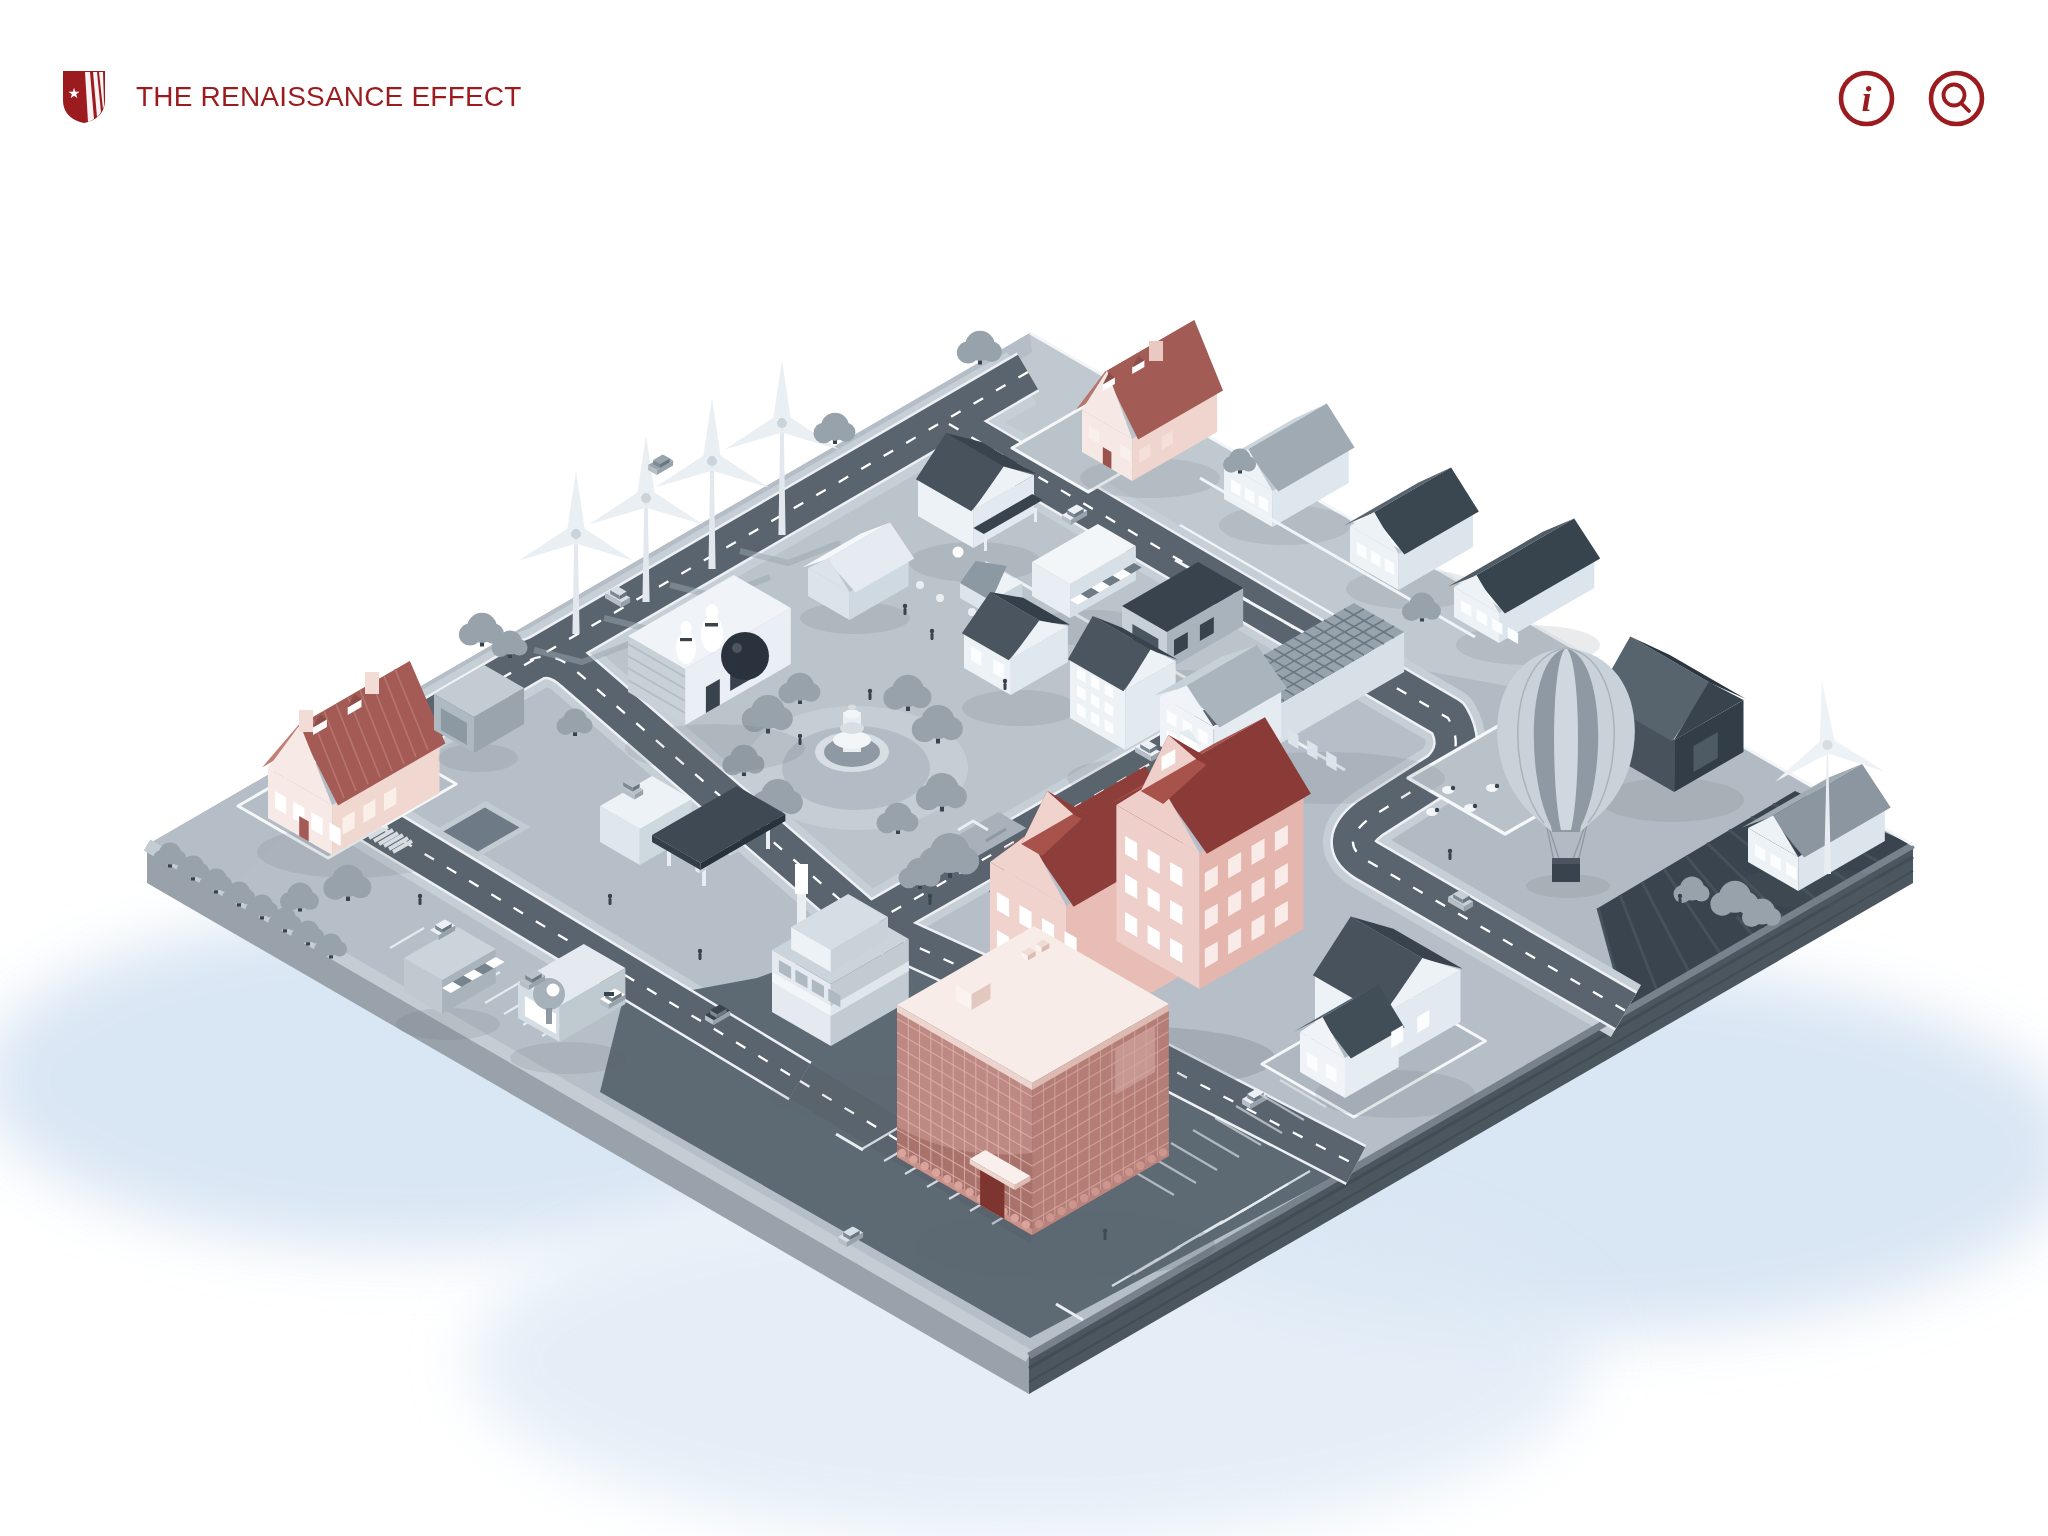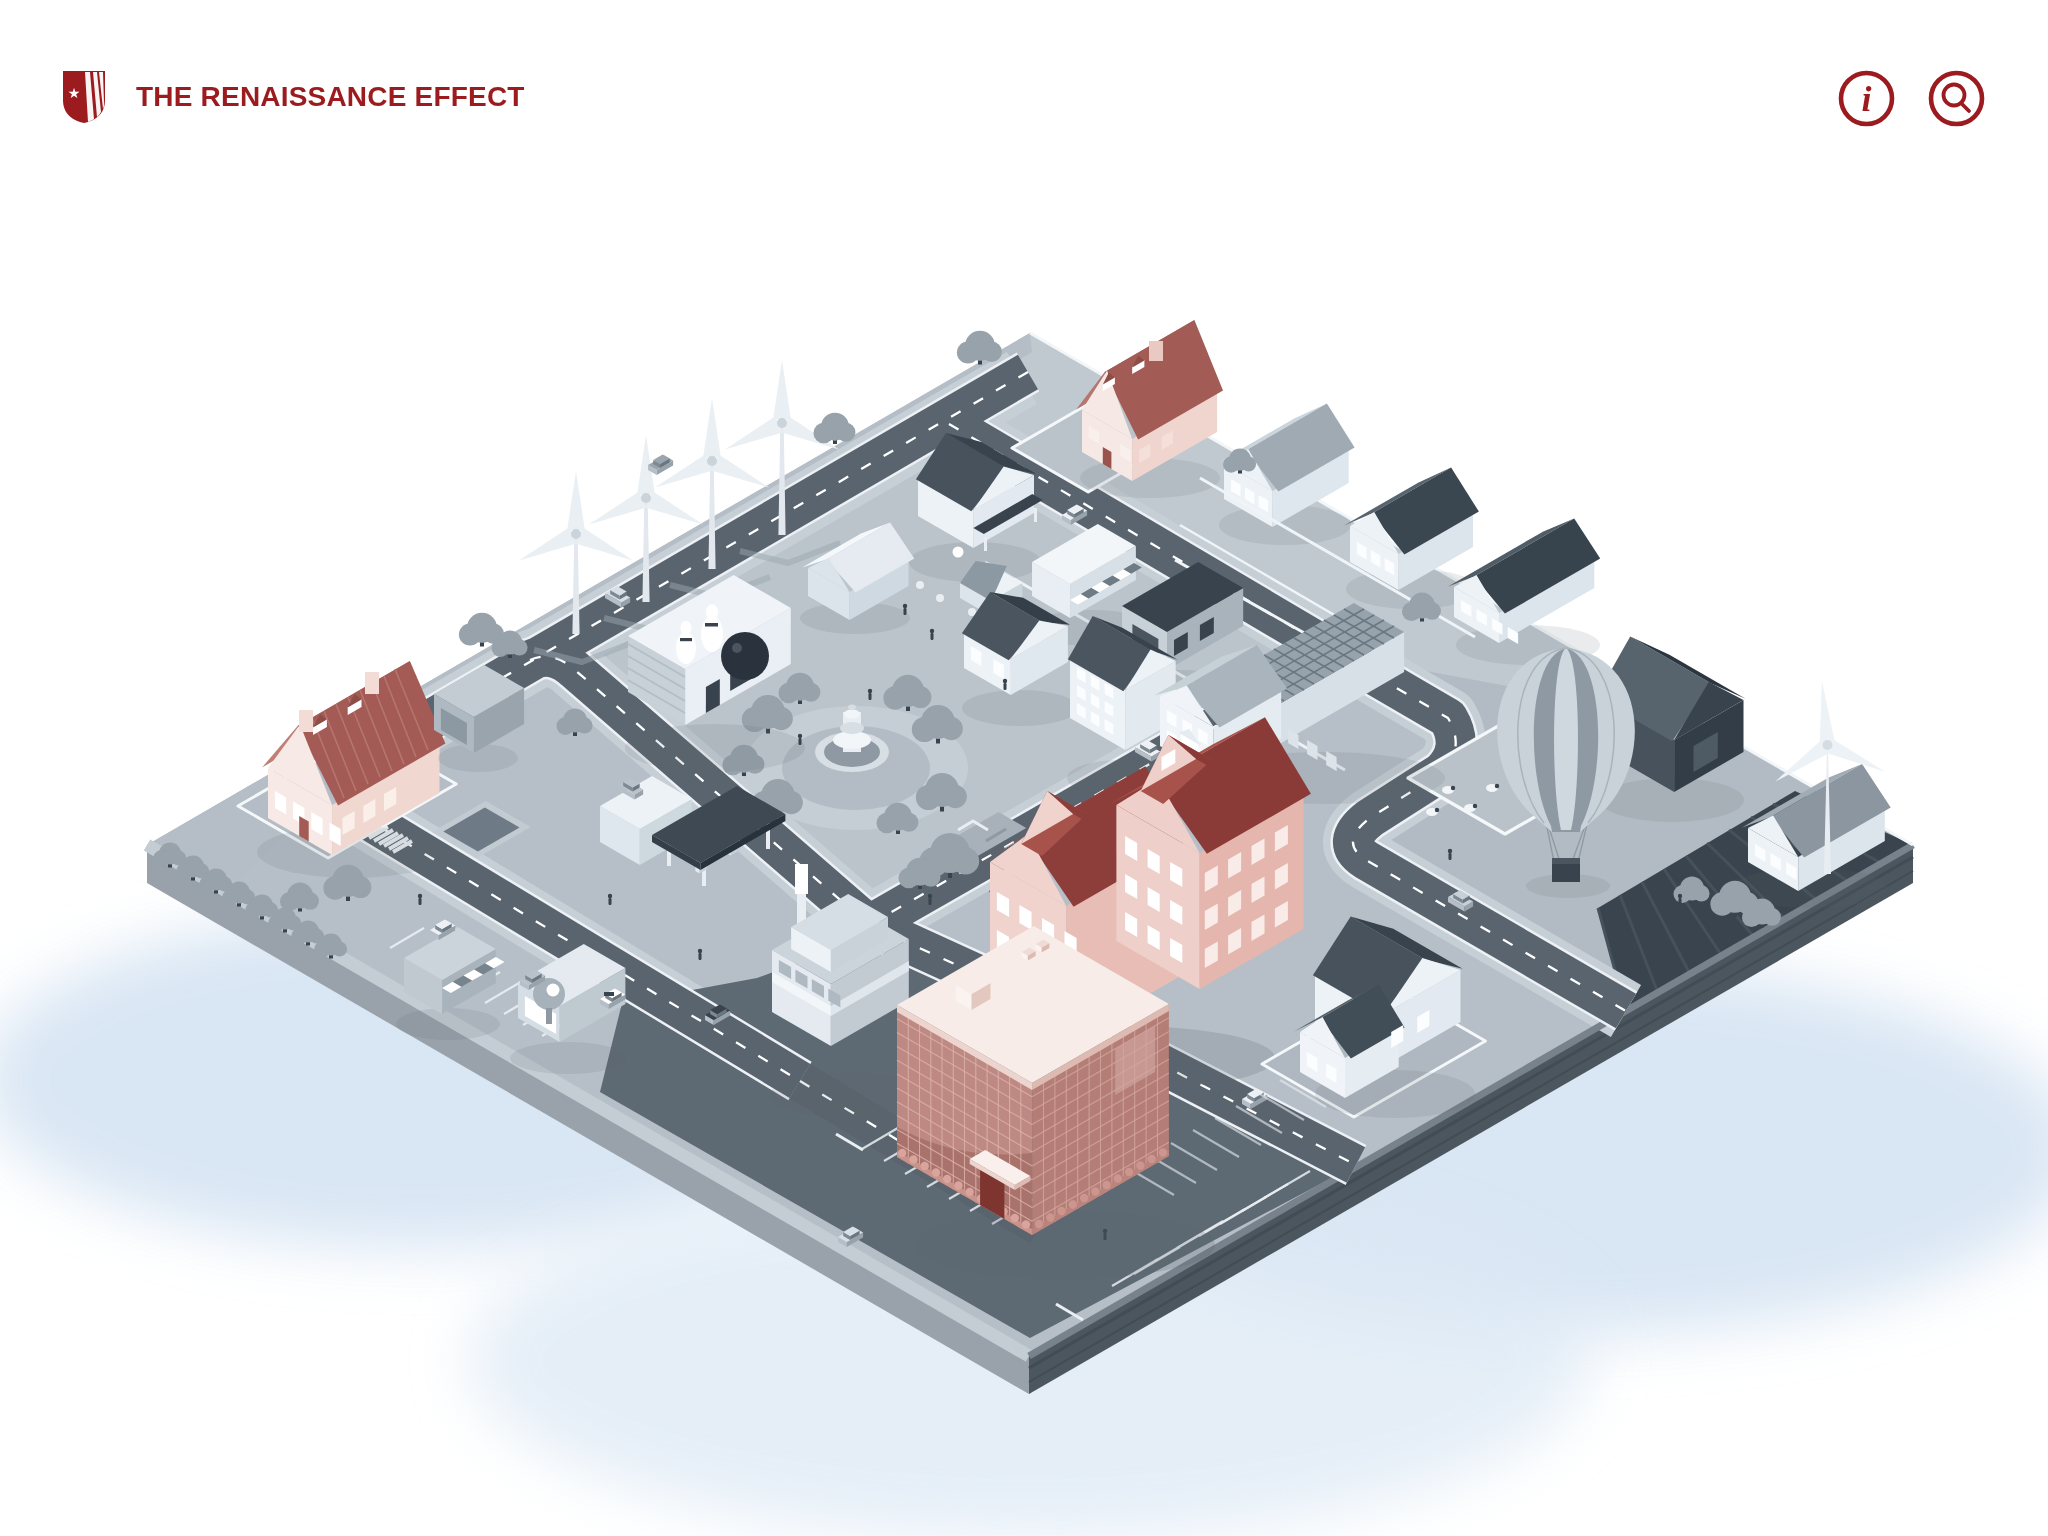--- a/index.html
+++ b/index.html
@@ -1,15 +1,15 @@
 <!DOCTYPE html>
 <html><head><meta charset="utf-8"><style>
 html,body{margin:0;padding:0;background:#ffffff;width:2048px;height:1536px;overflow:hidden}
 .hdr{position:absolute;left:0;top:0;width:100%;height:160px;font-family:"Liberation Sans",sans-serif}
-.title{position:absolute;left:136px;top:83px;font-size:28px;font-weight:bold;color:#9B1B1E;letter-spacing:0.2px;line-height:1.0}
+.title{position:absolute;left:136px;top:83px;font-size:28px;font-weight:normal;color:#9B1B1E;letter-spacing:0.2px;line-height:1.0}
 </style></head><body>
 <svg width="2048" height="1536" viewBox="0 0 2048 1536" xmlns="http://www.w3.org/2000/svg">
 <defs>
 <filter id="soft" x="-60%" y="-60%" width="220%" height="220%">
         <feGaussianBlur stdDeviation="30"></feGaussianBlur>
       </filter>
 </defs>
 
 <ellipse cx="420.0" cy="1080.0" rx="440" ry="170" fill="#D3E2F2" opacity="0.85" filter="url(#soft)"></ellipse>
 <ellipse cx="1580.0" cy="1150.0" rx="500" ry="185" fill="#D3E2F2" opacity="0.85" filter="url(#soft)"></ellipse>

